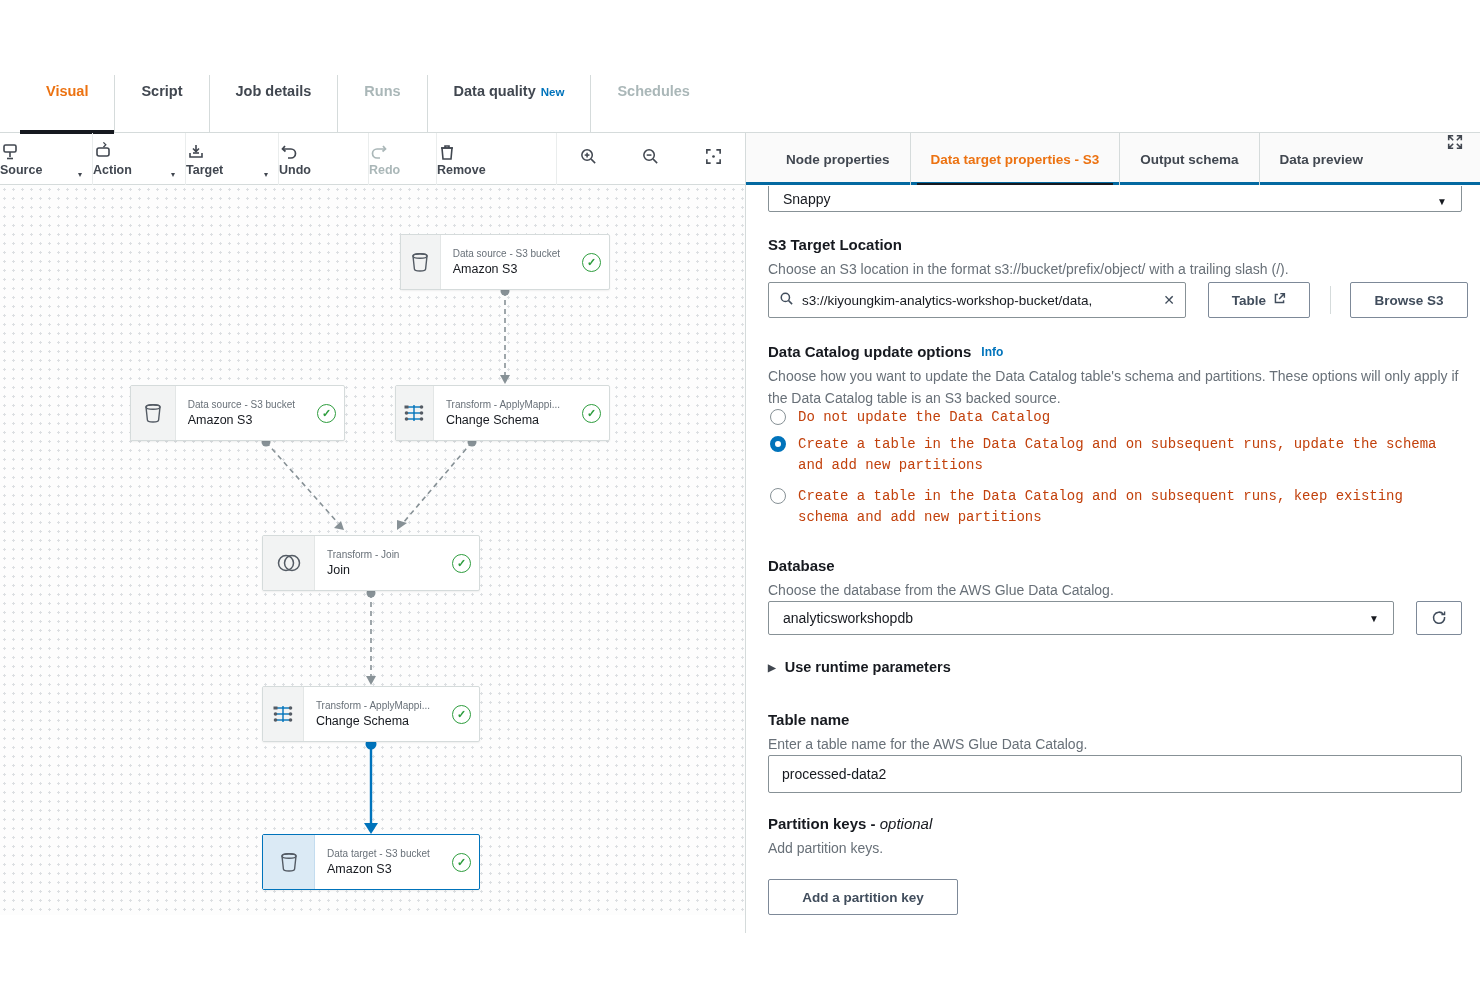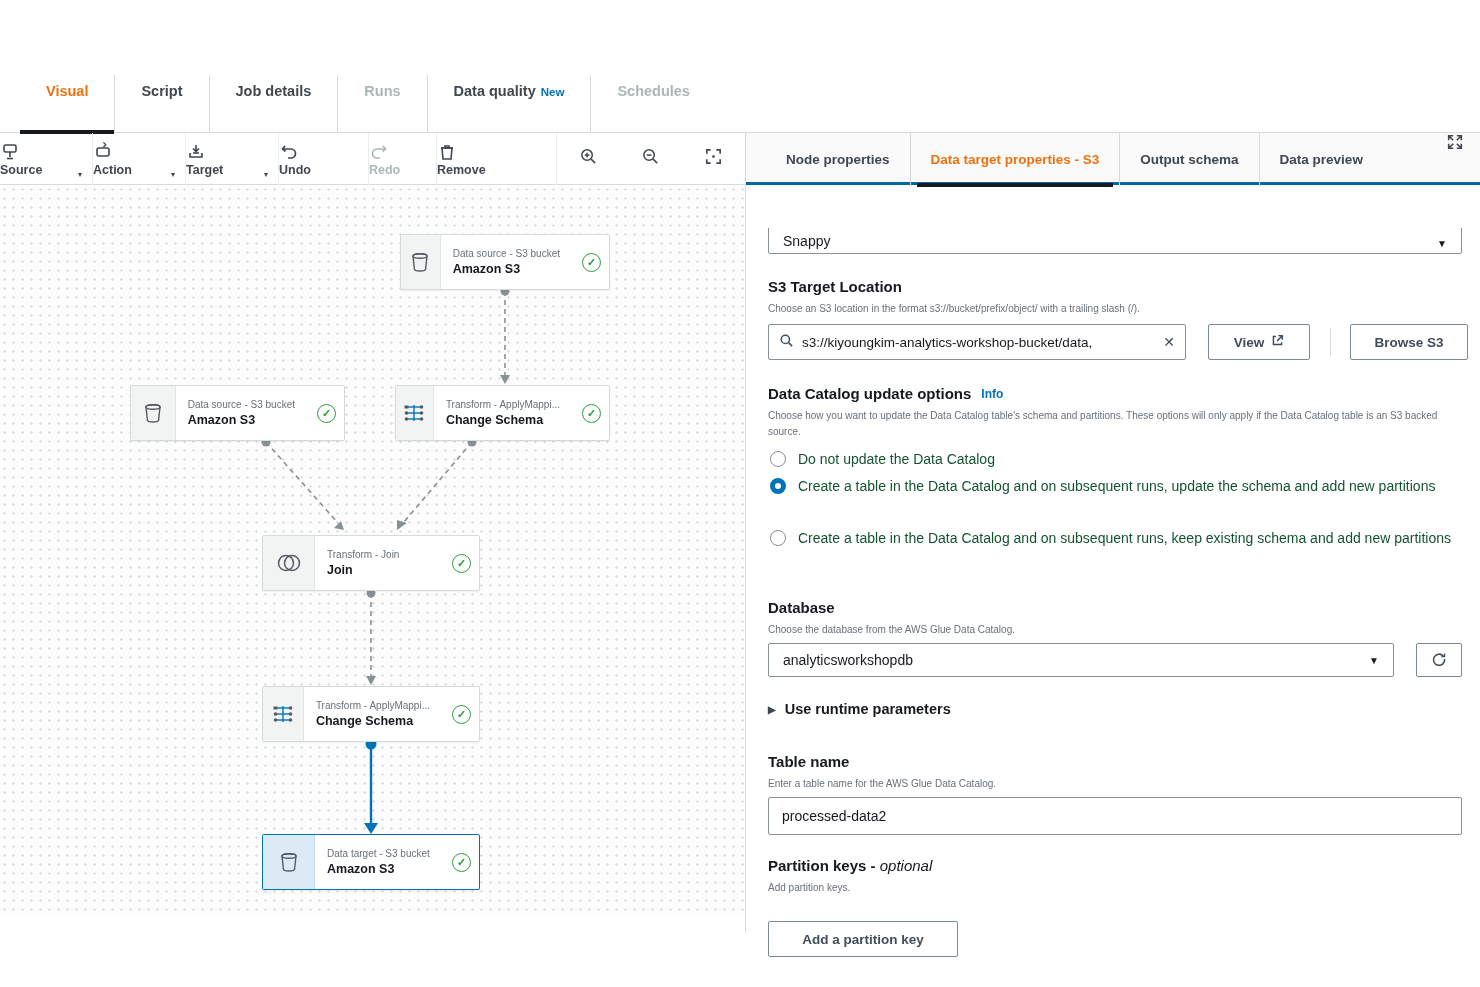--- a/index.html
+++ b/index.html
@@ -30,37 +30,37 @@
     background-color:#fdfdfd;
     background-image:radial-gradient(#dcdfe2 1px, transparent 1.2px);
     background-size:9px 9px; }
   .node { position:absolute; display:flex; align-items:stretch; background:#fff; border:1px solid #d5dbdb; border-radius:2px; box-shadow:0 1px 2px rgba(0,0,0,0.06); cursor:pointer; }
   .node.selected { border:1.5px solid #0073bb; }
   .node-icon { width:52px; display:flex; align-items:center; justify-content:center; background:#f2f3f3; border-right:1px solid #e3e6e6; }
   .node.selected .node-icon { background:#dbeaf5; border-right:1px solid #c3dcef; }
   .node-body { flex:1; display:flex; align-items:center; padding:0 8px 0 12px; gap:22px;justify-content:center; }
   .node-text { flex:1; min-width:0; }
   .node-type { font-size:10px; color:#687078; white-space:nowrap; overflow:hidden; margin-bottom:3px; }
-  .node-name { font-size:12.5px; font-weight:bold; color:#16191f; white-space:nowrap; }
+  .node-name { font-size:12.5px; font-weight:normal; color:#16191f; white-space:nowrap; }
   .node-check { width:19px; height:19px; border-radius:50%; border:1.6px solid #2e9d3e; color:#2e9d3e; font-size:11px; font-weight:bold; display:flex; align-items:center; justify-content:center; background:#fff; flex:0 0 auto; }
 
   .edges { position:absolute; left:0; top:0; width:745px; height:730px; pointer-events:none; }
 
   
   .panel { position:absolute; left:745px; top:133px; width:735px; height:800px; border-left:1px solid #d5dbdb; background:#fff; }
   .ptabbar { position:relative; width:100%; height:52px; background:#fafafa; border-bottom:3px solid #0369a1; display:flex; align-items:flex-start; padding-left:20px; }
   .ptab { position:relative; height:52px; display:flex; align-items:center; padding:0 20px; font-size:13.5px; font-weight:bold; color:#414750; border-right:1px solid #d5dbdb; cursor:pointer; white-space:nowrap; }
   .ptab:last-of-type { border-right:none; }
   .ptab.active { color:#ec7211; }
   .ptab.active::after { content:""; position:absolute; left:6px; right:6px; bottom:-2px; height:4px; background:#16191f; }
   .pexpand { margin-left:auto; margin-right:16px; cursor:pointer; color:#414750; }
 
-  .pcontent { position:relative; width:100%; height:748px; background:#fff;margin-top:42px; }
+  .pcontent { position:relative; width:100%; height:748px; background:#fff; }
   .field-label { font-size:15px; font-weight:bold; color:#16191f; }
-  .field-desc { font-size:10px; color:#687078; line-height:1.55; }
+  .field-desc { font-size:14px; color:#687078; line-height:1.55; }
   .awsbtn { display:inline-flex; align-items:center; justify-content:center; gap:7px; border:1px solid #7d8998; border-radius:2px; background:#fff; font-size:13.5px; font-weight:bold; color:#414d5c; cursor:pointer; }
 
   
   .snappy-clip { position:absolute; left:22px; top:1px; width:694px; height:27px; overflow:hidden; }
   .snappy-box { position:absolute; left:0; top:-16px; width:694px; height:42px; border:1px solid #879196; border-radius:2px; background:#fff; display:flex; align-items:flex-end; padding:0 14px 4px 14px; font-size:14px; color:#16191f; cursor:pointer; }
   .snappy-box .caret { margin-left:auto; font-size:10px; color:#16191f; }
 
   .s3label { position:absolute; left:22px; top:51px; }
   .s3desc  { position:absolute; left:22px; top:74px; width:700px; }
   .s3row   { position:absolute; left:22px; top:97px; width:700px; height:38px; }
@@ -70,21 +70,21 @@
   .view-btn   { position:absolute; left:440px; top:0; width:102px; height:36px; }
   .btn-divider{ position:absolute; left:562px; top:4px; width:1px; height:28px; background:#d5dbdb; }
   .browse-btn { position:absolute; left:582px; top:0; width:118px; height:36px; }
 
   .dclabel { position:absolute; left:22px; top:158px; display:flex; align-items:center; gap:10px; }
   .info-link { font-size:12px; font-weight:bold; color:#0073bb; cursor:pointer; }
   .dcdesc  { position:absolute; left:22px; top:181px; width:700px; }
   .radio-row { position:absolute; left:24px; display:flex; gap:12px; width:690px; cursor:pointer; }
   .radio-circle { width:16px; height:16px; border-radius:50%; border:1.5px solid #879196; background:#fff; flex:0 0 auto; margin-top:2px; }
   .radio-circle.checked { border:5px solid #0073bb; }
-  .radio-label { font-size:14px; color:#14532d; line-height:1.5; }
+  .radio-label { font-size:14px; color:#c2410c; line-height:1.5;font-family:Liberation Mono, monospace; }
   .r1 { top:222px; } .r2 { top:249px; } .r3 { top:301px; }
 
   .dblabel { position:absolute; left:22px; top:372px; }
   .dbdesc  { position:absolute; left:22px; top:395px; }
   .dbrow   { position:absolute; left:22px; top:416px; width:700px; height:36px; }
   .db-select { position:absolute; left:0; top:0; width:626px; height:34px; border:1px solid #879196; border-radius:2px; background:#fff; display:flex; align-items:center; padding:0 14px; font-size:14px; color:#16191f; cursor:pointer; }
   .db-select .caret { margin-left:auto; font-size:10px; }
   .refresh-btn { position:absolute; left:648px; top:0; width:46px; height:34px; }
 
   .runtime { position:absolute; left:22px; top:474px; display:flex; align-items:center; gap:9px; font-size:14.5px; font-weight:bold; color:#16191f; cursor:pointer; }
@@ -375,21 +375,21 @@
       <div class="s3row">
         <div class="search-input">
           <span><svg width="15" height="15" viewBox="0 0 20 20" fill="none" stroke="#414d5c" stroke-width="2">
                 <circle cx="8.5" cy="8.5" r="5.5"></circle>
                 <line x1="12.8" y1="12.8" x2="17.5" y2="17.5"></line>
               </svg></span>
           <input type="text" value="s3://kiyoungkim-analytics-workshop-bucket/data," style="">
           <span class="clear-x">✕</span>
         </div>
         <button class="awsbtn view-btn">
-          <span>View</span>
+          <span>Table</span>
           <span><svg width="13" height="13" viewBox="0 0 16 16" fill="none" stroke="#414d5c" stroke-width="1.8">
                 <path d="M6 3 H3 v10 h10 V10"></path>
                 <path d="M9 2 h5 v5 M14 2 L7.5 8.5"></path>
               </svg></span>
         </button>
         <div class="btn-divider"></div>
         <button class="awsbtn browse-btn">
           <span>Browse S3</span>
         </button>
       </div>

